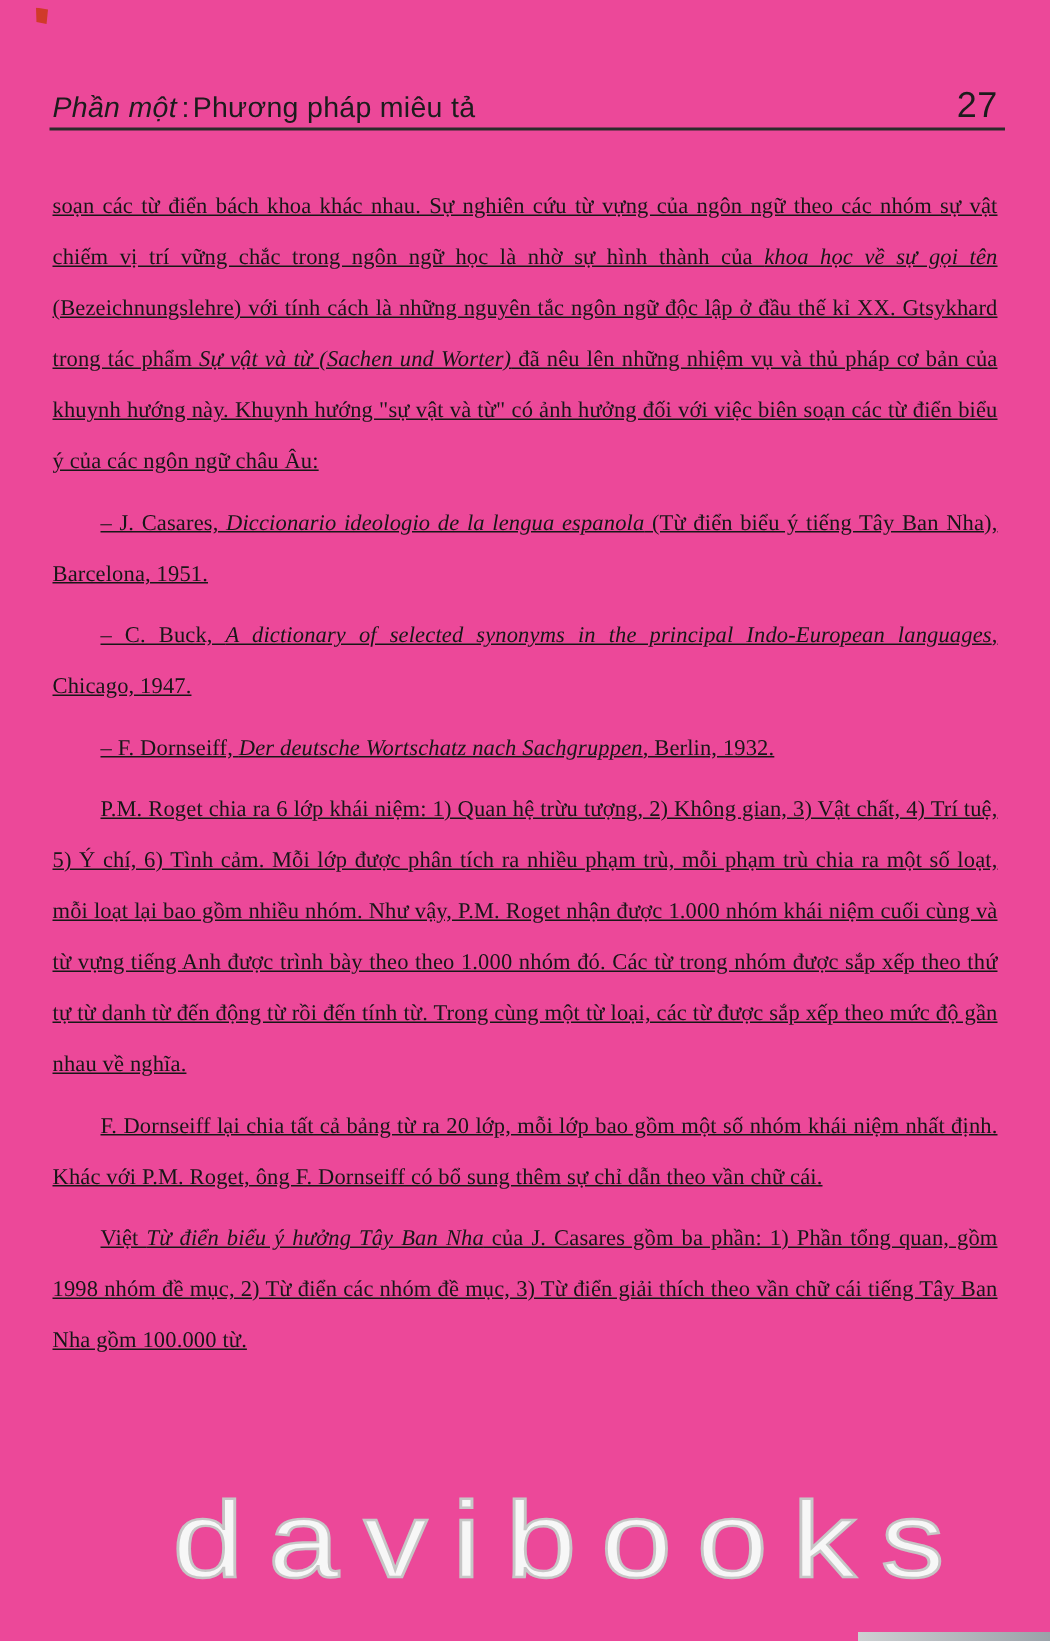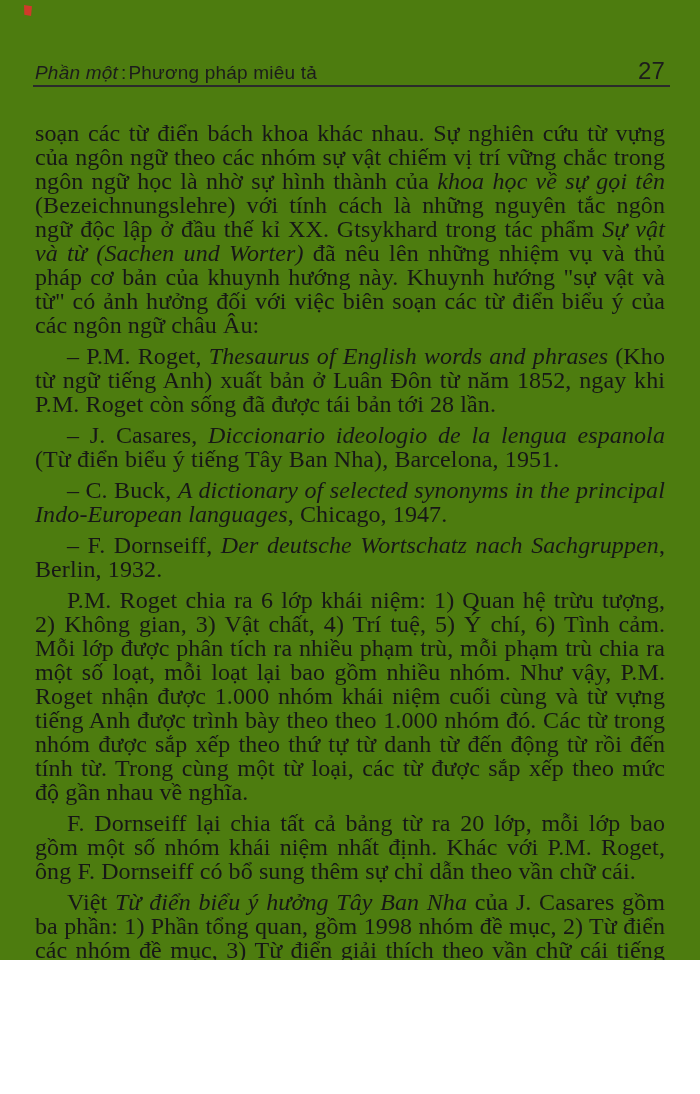--- a/index.html
+++ b/index.html
@@ -2,22 +2,22 @@
 <html><head>
 <meta charset="utf-8">
 <style>
   html, body { margin:0; padding:0; }
   body {
     width:700px; height:1094px;
     background:#ffffff;
     font-family:"Liberation Serif", serif;
   }
   .page {
-    position:relative; width:700px; height:960px;
-    background:#4d7c0f; overflow:hidden;
+    position:relative; width:700px; height:1094px;
+    background:#ec4899; overflow:hidden;
   }
 
   
   .header {
     position:absolute; left:35px; right:35px; top:57px;
     display:flex; justify-content:space-between; align-items:baseline;
     font-family:"Liberation Sans", sans-serif;
     font-size:19px; color:#1c1c1c; z-index:2;
     letter-spacing:0.2px;
   }
@@ -26,22 +26,22 @@
   .running-title .sep { padding:0 2px 0 3px; }
   .page-number { font-size:24px; }
   .header-rule {
     position:absolute; left:33px; right:30px; top:85px;
     height:2px; background:#2b2b2b; z-index:2;
   }
 
   
   .content {
     position:absolute; left:35px; right:35px; top:121px;
-    font-size:24px; line-height:24px; letter-spacing:0.1px;
-    text-align:justify; color:#171717; z-index:2;
+    font-size:15px; line-height:34px; letter-spacing:0.1px;
+    text-align:justify; color:#171717; z-index:2;text-decoration:underline;
   }
   .content p { margin:0 0 7px 0; }
   .content p.indent { text-indent:32px; }
   .it { font-style:italic; }
 
   
   .wm1 {
     position:absolute; left:115px; top:997px;
     font-family:"Liberation Sans", sans-serif;
     font-size:72px; line-height:60px; letter-spacing:14px;
@@ -81,21 +81,20 @@
       <span class="sec">Phần một</span><span class="sep">:</span><span class="ttl">Phương pháp miêu tả</span>
     </div>
     <div class="page-number">27</div>
   </div>
   <div class="header-rule"></div>
 
   <div class="wm1">davibooks</div>
 
   <div class="content" id="content">
       <p class="para"><span>soạn các từ điển bách khoa khác nhau. Sự nghiên cứu từ vựng của ngôn ngữ theo các nhóm sự vật chiếm vị trí vững chắc trong ngôn ngữ học là nhờ sự hình thành của </span><span class="it">khoa học về sự gọi tên</span><span> (Bezeichnungslehre) với tính cách là những nguyên tắc ngôn ngữ độc lập ở đầu thế kỉ XX. Gtsykhard trong tác phẩm </span><span class="it">Sự vật và từ (Sachen und Worter)</span><span> đã nêu lên những nhiệm vụ và thủ pháp cơ bản của khuynh hướng này. Khuynh hướng "sự vật và từ" có ảnh hưởng đối với việc biên soạn các từ điển biểu ý của các ngôn ngữ châu Âu:</span></p>
-      <p class="para indent"><span>– P.M. Roget, </span><span class="it">Thesaurus of English words and phrases</span><span> (Kho từ ngữ tiếng Anh) xuất bản ở Luân Đôn từ năm 1852, ngay khi P.M. Roget còn sống đã được tái bản tới 28 lần.</span></p>
       <p class="para indent"><span>– J. Casares, </span><span class="it">Diccionario ideologio de la lengua espanola</span><span> (Từ điển biểu ý tiếng Tây Ban Nha), Barcelona, 1951.</span></p>
       <p class="para indent"><span>– C. Buck, </span><span class="it">A dictionary of selected synonyms in the principal Indo-European languages</span><span>, Chicago, 1947.</span></p>
       <p class="para indent"><span>– F. Dornseiff, </span><span class="it">Der deutsche Wortschatz nach Sachgruppen</span><span>, Berlin, 1932.</span></p>
       <p class="para indent"><span>P.M. Roget chia ra 6 lớp khái niệm: 1) Quan hệ trừu tượng, 2) Không gian, 3) Vật chất, 4) Trí tuệ, 5) Ý chí, 6) Tình cảm. Mỗi lớp được phân tích ra nhiều phạm trù, mỗi phạm trù chia ra một số loạt, mỗi loạt lại bao gồm nhiều nhóm. Như vậy, P.M. Roget nhận được 1.000 nhóm khái niệm cuối cùng và từ vựng tiếng Anh được trình bày theo theo 1.000 nhóm đó. Các từ trong nhóm được sắp xếp theo thứ tự từ danh từ đến động từ rồi đến tính từ. Trong cùng một từ loại, các từ được sắp xếp theo mức độ gần nhau về nghĩa.</span></p>
       <p class="para indent"><span>F. Dornseiff lại chia tất cả bảng từ ra 20 lớp, mỗi lớp bao gồm một số nhóm khái niệm nhất định. Khác với P.M. Roget, ông F. Dornseiff có bổ sung thêm sự chỉ dẫn theo vần chữ cái.</span></p>
       <p class="para indent"><span>Việt </span><span class="it">Từ điển biểu ý hưởng Tây Ban Nha</span><span> của J. Casares gồm ba phần: 1) Phần tổng quan, gồm 1998 nhóm đề mục, 2) Từ điển các nhóm đề mục, 3) Từ điển giải thích theo vần chữ cái tiếng Tây Ban Nha gồm 100.000 từ.</span></p>
     </div>
 
   <div class="edge-strip"></div>
 

